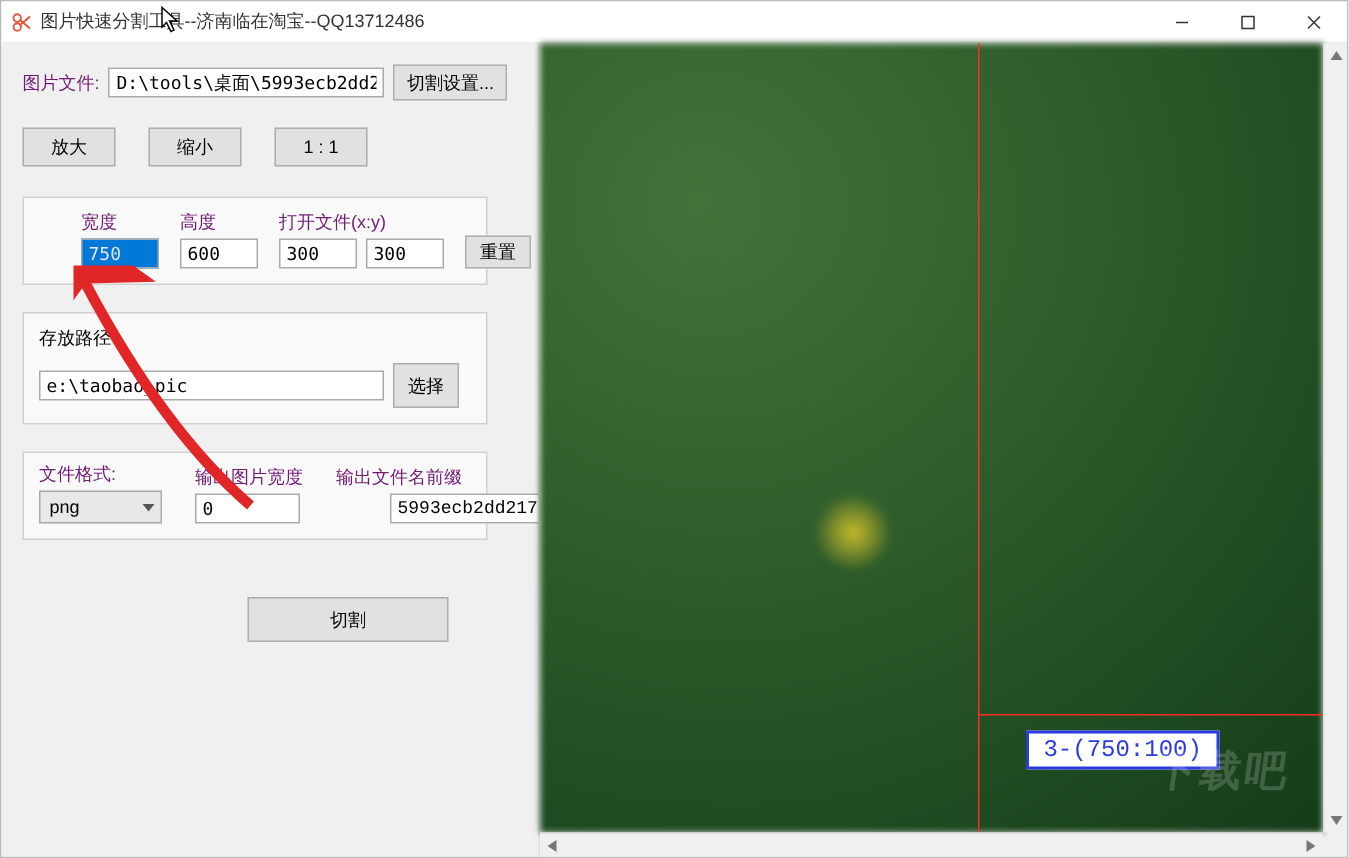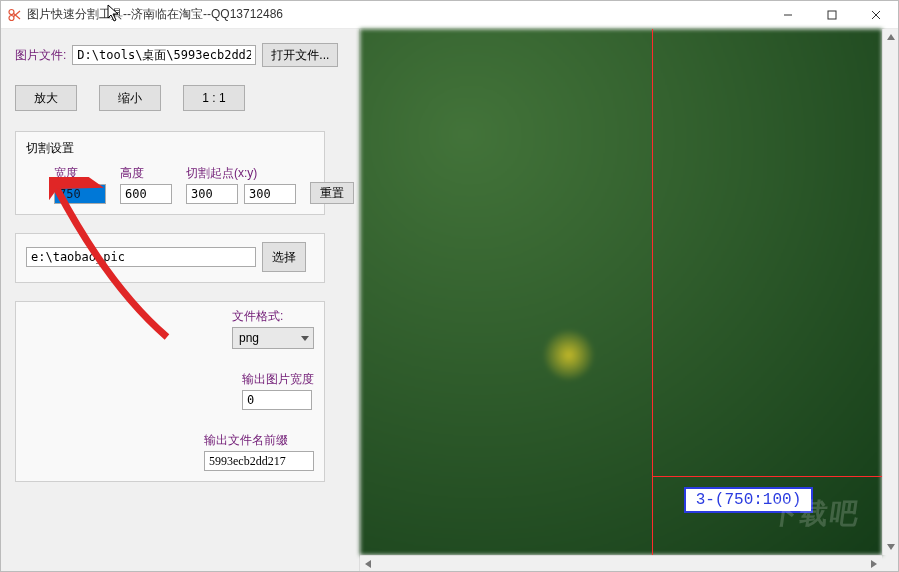--- a/index.html
+++ b/index.html
@@ -84,23 +84,23 @@
     border: 1px solid #cfcfcf;
     background: #f9f9f9;
     padding: 8px 10px 10px 10px;
     margin-bottom: 10px;
     width: 310px;
   }
   .group-title { font-size: 12px; margin-bottom: 8px; }
   .cols { display: flex; gap: 14px; align-items: flex-end; margin-left: 28px; }
   .col { display: flex; flex-direction: column; gap: 2px; }
   .wbox { width: 52px; }
-  .selected { background: #0078d7; color: #0f172a; }
+  .selected { background: #0078d7; color: #e5e5e5; }
   .group2 .textbox.savepath { width: 230px; font-size:12px; }
-  .fmt-row { display:flex; gap: 22px; align-items:flex-end;flex-direction:column; }
+  .fmt-row { display:flex; gap: 22px; align-items:flex-end; }
   .dropdown {
     height: 22px; width: 82px;
     border: 1px solid #aaa; background: #e8e8e8;
     display: flex; align-items: center; justify-content: space-between;
     padding: 0 4px 0 6px;
     font-size: 12px;
   }
   .chev {
     width: 0; height: 0;
     border-left: 4px solid transparent;
@@ -230,52 +230,52 @@
     </svg>
   </div>
 
   <div class="content">
 
     <div class="left-panel">
 
       <div class="row">
         <span class="label">图片文件:</span>
         <input class="textbox filepath" value="D:\tools\桌面\5993ecb2dd217." style="">
-        <div class="btn wide">打开文件...</div>
+        <div class="btn wide">切割设置...</div>
       </div>
 
       <div class="zoom-row">
         <div class="btn">放大</div>
         <div class="btn">缩小</div>
         <div class="btn">1 : 1</div>
       </div>
 
       <div class="group">
-        <div class="group-title">切割设置</div>
         <div class="cols">
           <div class="col">
             <span class="label">宽度</span>
             <input class="textbox wbox selected" value="750" style="">
           </div>
           <div class="col">
             <span class="label">高度</span>
             <input class="textbox wbox" value="600" style="">
           </div>
           <div class="col">
-            <span class="label">切割起点(x:y)</span>
+            <span class="label">打开文件(x:y)</span>
             <div style="display:flex;gap:6px;">
               <input class="textbox wbox" value="300" style="">
               <input class="textbox wbox" value="300" style="">
             </div>
           </div>
           <div class="btn" style="height:22px;min-width:44px;text-align:center;">重置</div>
         </div>
       </div>
 
       <div class="group group2">
+        <div class="group-title">存放路径</div>
         <div class="row" style="margin-bottom:0;">
           <input class="textbox savepath" value="e:\taobao_pic" style="">
           <div class="btn" style="height:30px;min-width:44px;">选择</div>
         </div>
       </div>
 
       <div class="group" style="padding-top:6px;">
         <div class="fmt-row">
           <div class="col">
             <span class="label">文件格式:</span>
@@ -283,25 +283,26 @@
               <span>png</span>
               <span class="chev"></span>
             </div>
           </div>
           <div class="col">
             <span class="label">输出图片宽度</span>
             <input class="textbox" style="width: 70px;" value="0">
           </div>
           <div class="col">
             <span class="label">输出文件名前缀</span>
-            <input class="textbox" style="width: 110px; font-family: Liberation Serif, serif;" value="5993ecb2dd217">
+            <input class="textbox" style="width: 110px; font-family: Liberation Mono, monospace; margin-left: 36px;" value="5993ecb2dd217">
           </div>
         </div>
       </div>
 
+      <div class="big-btn">切割</div>
 
     </div>
 
     <div class="right-panel">
       <div class="image-view"></div>
       <div class="image-view-crisp">
         <div class="cut-line-v"></div>
         <div class="cut-line-h"></div>
         <div class="overlay-label">3-(750:100)</div>
         <div class="watermark">下载吧</div>

